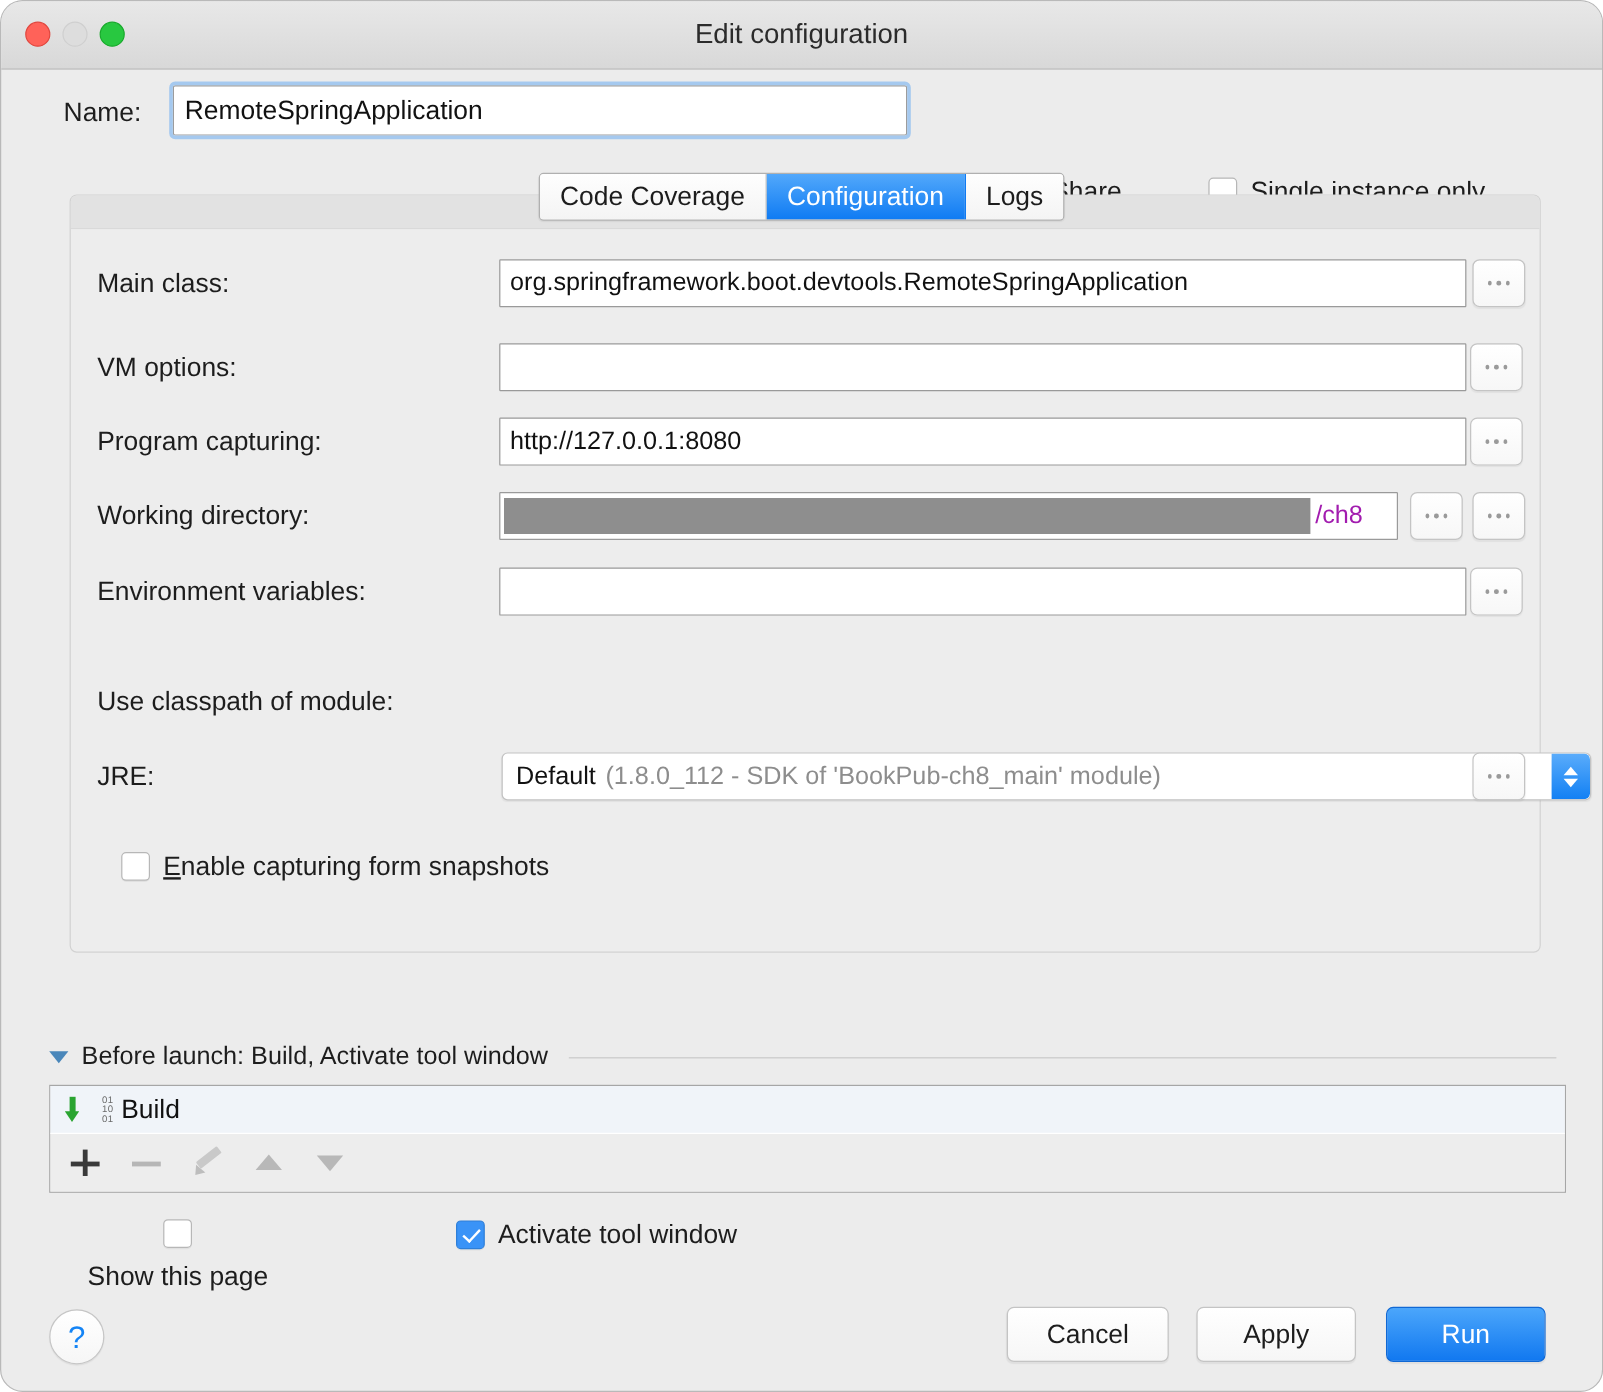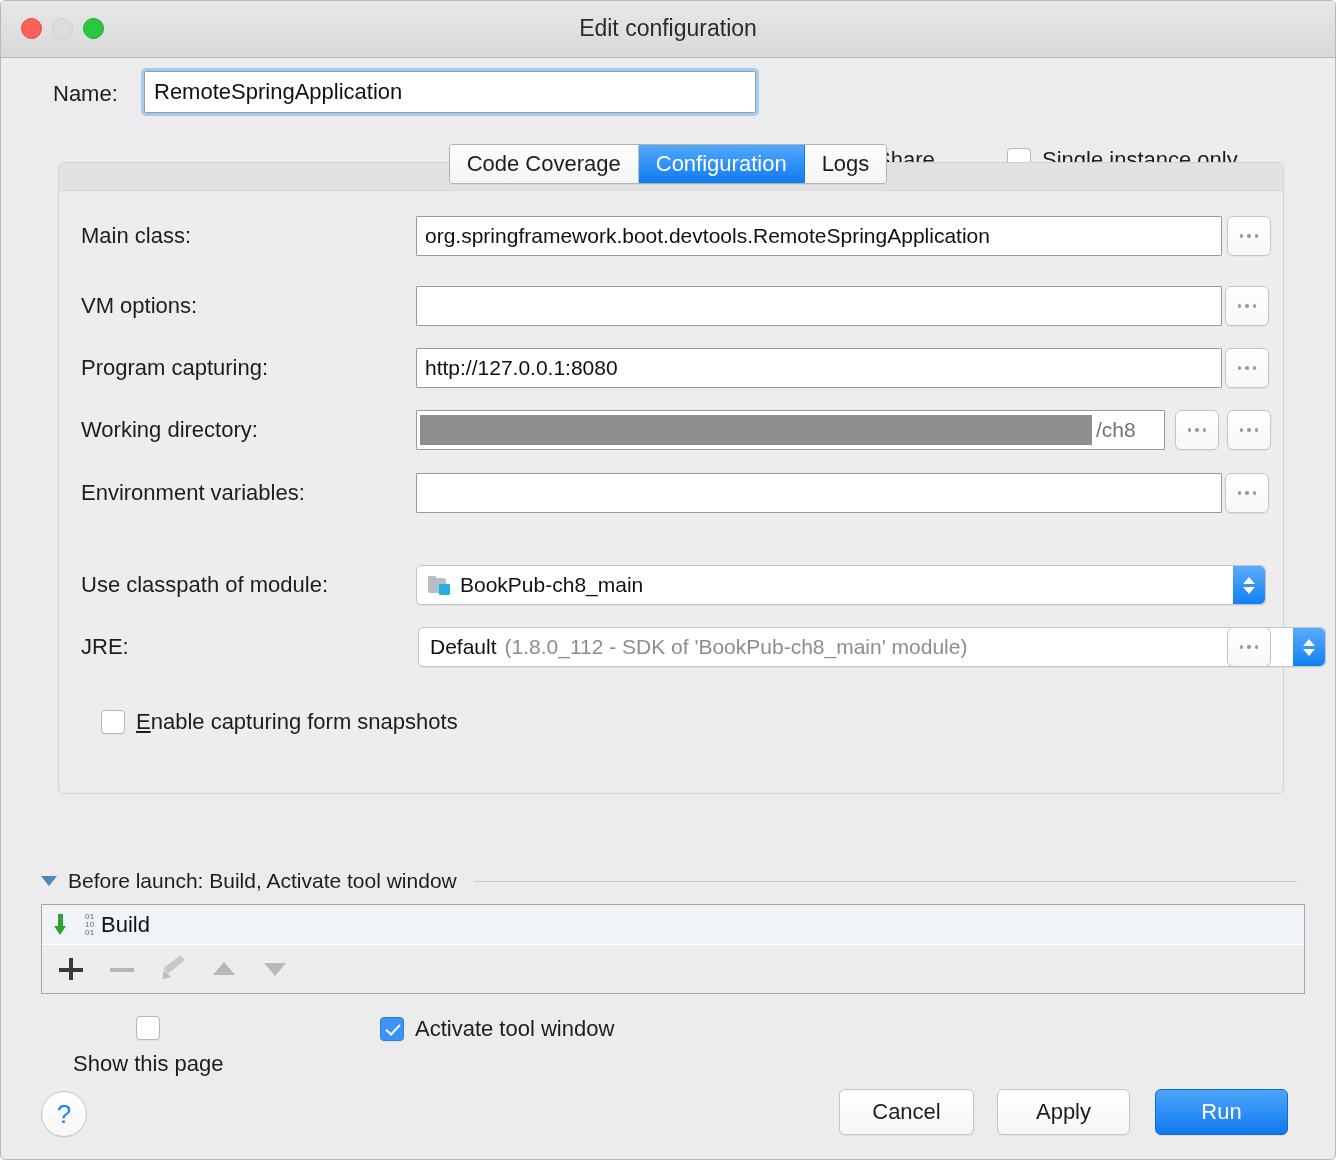--- a/index.html
+++ b/index.html
@@ -16,21 +16,21 @@
 
   
   .window {
     position: absolute;
     left: 0; top: 0;
     width: 1336px;
     height: 1160px;
     background: #ececec;
     box-sizing: border-box;
     border: 1px solid #b9b9b9;
-    border-radius: 5px;
+    border-radius: 19px;
     overflow: hidden;
   }
 
   
   .titlebar {
     position: relative;
     height: 56px;
     background: linear-gradient(to bottom, #e8e8e8 0%, #d8d8d8 100%);
     border-bottom: 1px solid #b6b6b6;
   }
@@ -236,21 +236,21 @@
     top: 4px;
     width: 672px;
     height: 30px;
     background: #8e8e8e;
   }
   .wd-suffix {
     position: absolute;
     left: 679px;
     top: 7px;
     font-size: 21px;
-    color: #737373;
+    color: #a21caf;
   }
 
   
   .combo {
     position: absolute;
     box-sizing: border-box;
     height: 40px;
     background: #ffffff;
     border: 1px solid #c3c3c3;
     border-radius: 5px;
@@ -566,32 +566,20 @@
 
     <span class="flabel" style="left:22px; top:317px;">Environment variables:</span>
     <div class="tf" style="left:357px; top:310px; width:806px;"></div>
     <div class="dots-btn" style="left:1166px; top:310px;">
         <i></i>
         <i></i>
         <i></i>
       </div>
 
     <span class="flabel" style="left:22px; top:409px;">Use classpath of module:</span>
-    <div class="combo" style="left:357px; top:402px; width:850px;">
-      <span class="mod-icon">
-        <span class="tab2"></span>
-          <span class="back"></span>
-          <span class="blue"></span>
-      </span>
-      <span>BookPub-ch8_main</span>
-      <span class="stepper">
-        <span class="chev up"></span>
-        <span class="chev down"></span>
-      </span>
-    </div>
 
     <span class="flabel" style="left:22px; top:471px;">JRE:</span>
     <div class="combo" style="left:359px; top:464px; width:908px;">
       <span>Default</span>
       <span class="jre-dim" style="margin-left:8px;">(1.8.0_112 - SDK of 'BookPub-ch8_main' module)</span>
       <span class="stepper">
         <span class="chev up"></span>
         <span class="chev down"></span>
       </span>
     </div>

